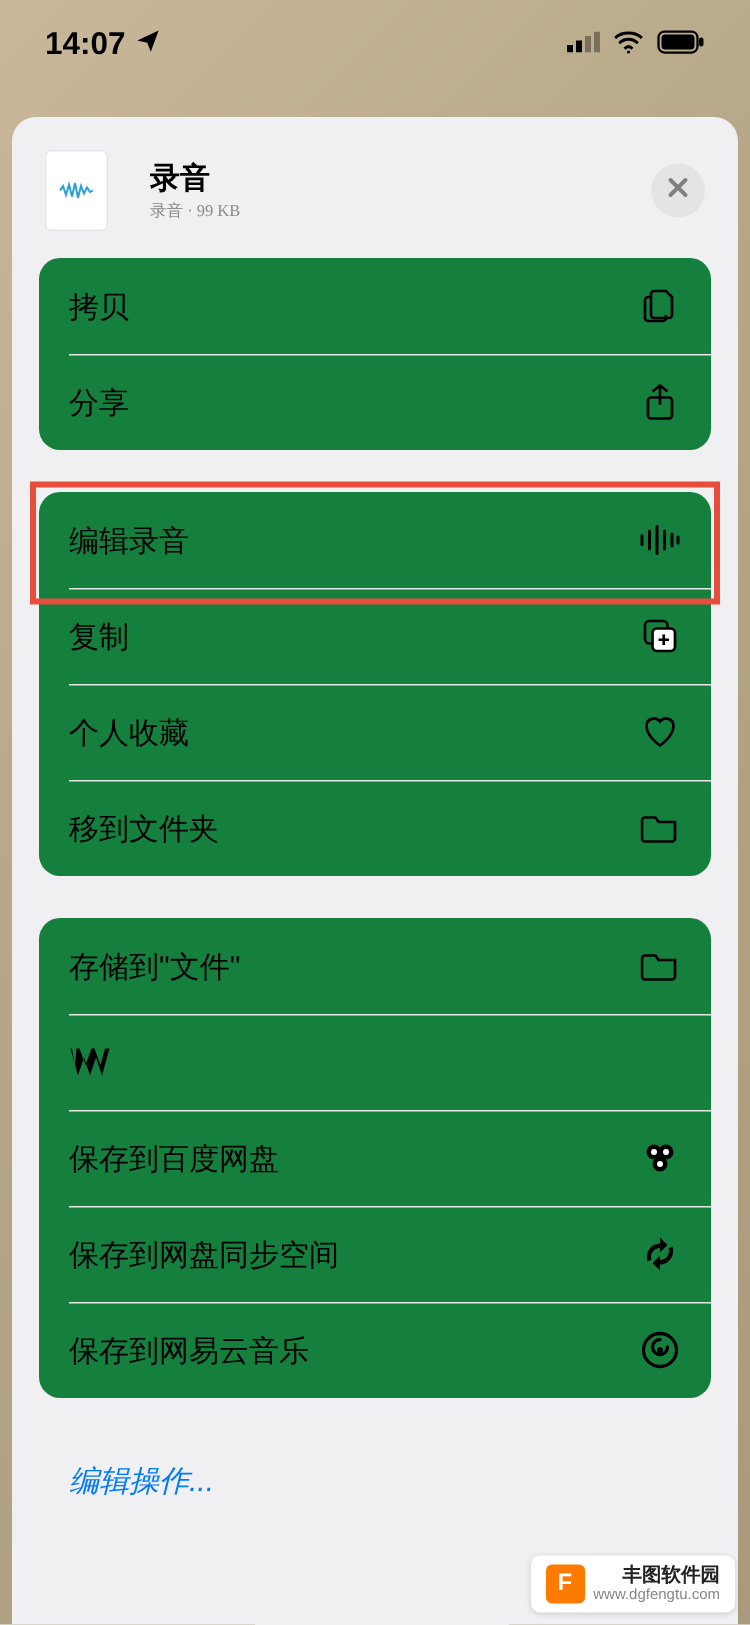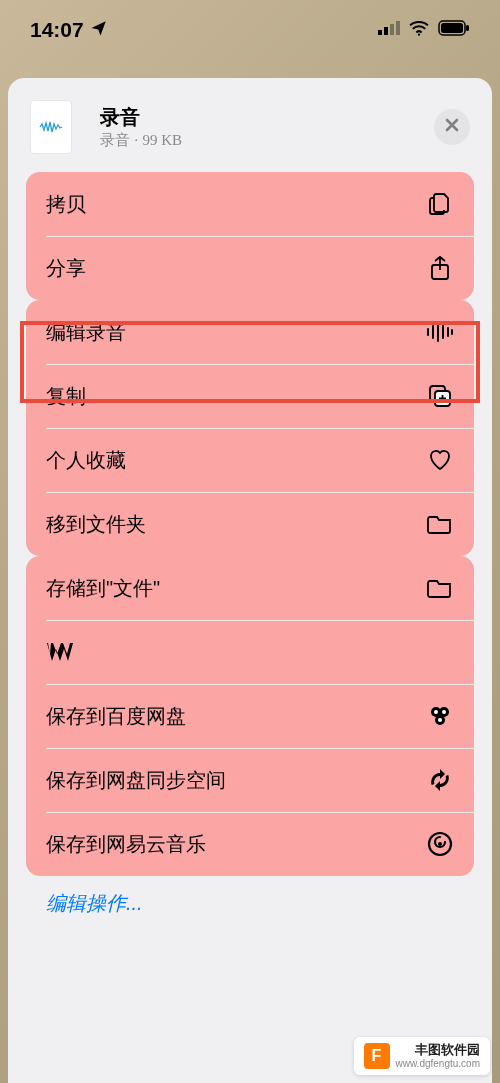--- a/index.html
+++ b/index.html
@@ -52,34 +52,34 @@
     height: 54px;
     background: #fff;
     border: 1px solid #e6e6e8;
     border-radius: 4px;
     display: flex;
     align-items: center;
     justify-content: center;
   }
   .file-info { flex: 1; }
   .file-title { font-size: 20px; font-weight: 600; color: #000; line-height: 1.2; }
-  .file-sub { font-size: 15px; color: #8a8a8e; margin-top: 2px; }
+  .file-sub { font-size: 11px; color: #8a8a8e; margin-top: 2px; }
   .close-btn {
     width: 36px;
     height: 36px;
     border-radius: 50%;
     background: #e4e4e6;
     display: flex;
     align-items: center;
     justify-content: center;
   }
   .group {
-    background: #fca5a5;
+    background: #15803d;
     border-radius: 14px;
-    margin-bottom: 0;
+    margin-bottom: 28px;
     overflow: hidden;
   }
   .row {
     display: flex;
     align-items: center;
     justify-content: space-between;
     padding: 18px 20px;
     font-size: 20px;
     color: #000;
     position: relative;

